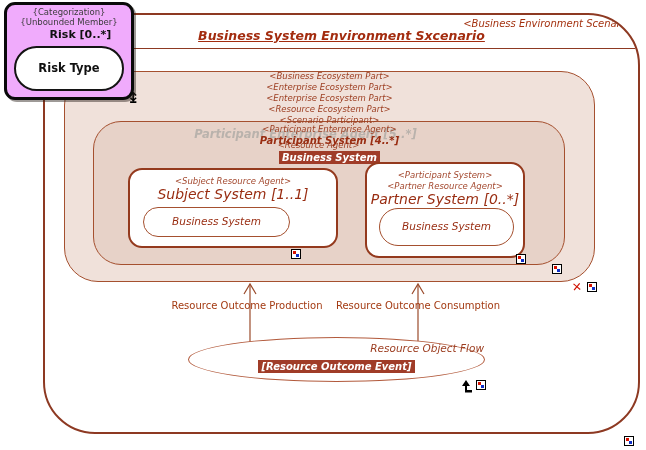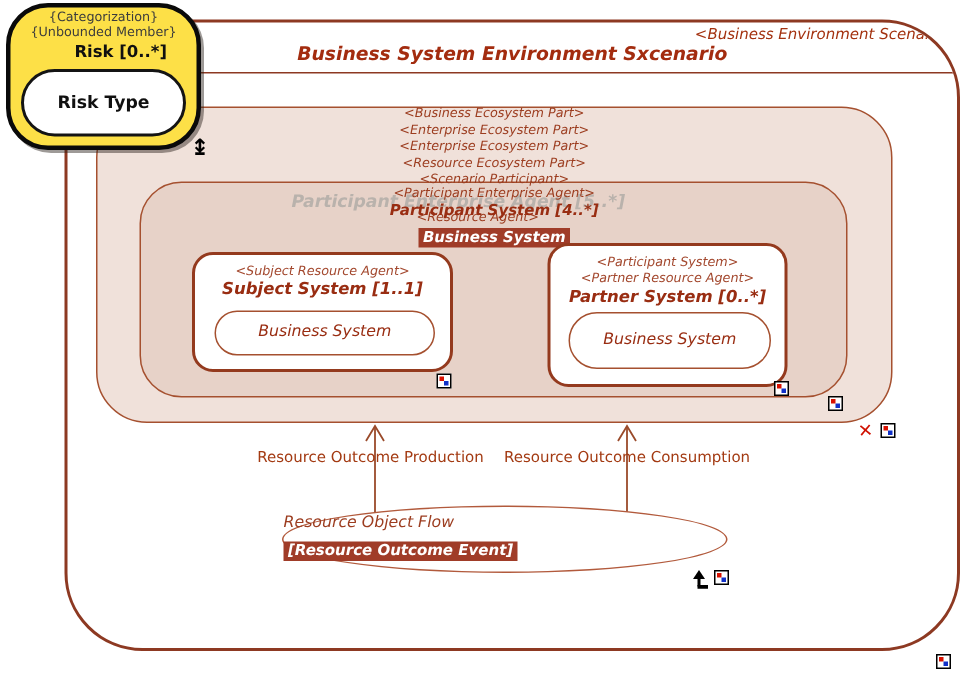--- a/index.html
+++ b/index.html
@@ -7,21 +7,21 @@
           font-family:"DejaVu Sans","Liberation Sans",sans-serif;}
   .abs{position:absolute;}
   .ctr{text-align:center;}
 
   
   .outer{left:43px;top:13px;width:597px;height:421px;border:2px solid #8d3922;border-radius:52px;
          box-sizing:border-box;overflow:hidden;background:#fff;}
   .t-stereo{position:absolute;left:0;right:0;top:3px;text-align:right;font-style:italic;
             font-size:10px;color:#a3310f;}
   .t-title{position:absolute;left:0;right:0;top:13px;text-align:center;font-style:italic;
-           font-weight:bold;font-size:12.5px;color:#a32c0f;}
+           font-weight:bold;font-size:12.5px;color:#a32c0f;text-decoration:underline;}
   .t-sep{position:absolute;left:0;right:0;top:33px;border-top:1.5px solid #8d3922;}
 
   
   .lvl1{left:64px;top:71px;width:531px;height:211px;background:#f0e1da;border:1.5px solid #a5502f;
         border-radius:34px;box-sizing:border-box;}
   .lvl2{left:93px;top:121px;width:472px;height:144px;background:#e7d2c8;border:1.5px solid #a5502f;
         border-radius:28px;box-sizing:border-box;}
 
   .eco{position:absolute;left:64px;width:531px;text-align:center;font-style:italic;
        font-size:8.5px;line-height:11px;color:#9c3d20;}
@@ -29,36 +29,36 @@
          font-size:11.5px;color:#b9b2ac;}
   .bold-name{position:absolute;font-style:italic;font-weight:bold;font-size:10px;color:#992d12;
              text-align:center;}
   .hl{display:inline-block;background:#a03c28;color:#fff;font-style:italic;font-weight:bold;
       font-size:10px;padding:1px 3px;}
 
   
   .sysbox{background:#fff;border:2.5px solid #943a1e;border-radius:14px;box-sizing:border-box;}
   .sysbox .st{position:absolute;left:0;right:0;text-align:center;font-style:italic;
               font-size:8.5px;color:#a3482e;}
-  .sysbox .nm{position:absolute;left:0;right:0;text-align:center;font-style:italic;font-weight:bold;
-              font-size:11px;color:#992d12;}
+  .sysbox .nm{position:absolute;left:0;right:0;text-align:center;font-style:italic;font-weight:normal;
+              font-size:14px;color:#992d12;}
   .stadium{position:absolute;background:#fff;border:1.3px solid #a5502f;box-sizing:border-box;
            text-align:center;font-style:italic;font-size:10.5px;color:#992d12;}
 
   
   .lbl{position:absolute;width:200px;text-align:center;font-size:10px;color:#a33a12;}
   .ellipse{left:188px;top:337px;width:297px;height:45px;border:1.3px solid #b25a3c;
            border-radius:50%;box-sizing:border-box;background:#fff;}
-  .ellipse .et{position:absolute;left:0;right:0;top:4px;text-align:left;font-style:italic;
+  .ellipse .et{position:absolute;left:0;right:0;top:4px;text-align:right;font-style:italic;
                font-size:10.5px;color:#9c3d20;}
-  .ellipse .ev{position:absolute;left:0;right:0;top:17px;text-align:left;}
+  .ellipse .ev{position:absolute;left:0;right:0;top:17px;text-align:center;}
 
   
-  .risk{left:4px;top:2px;width:130px;height:98px;background:#fde047;border:3.5px solid #0a0a0a;
-        border-radius:28px;box-sizing:border-box;box-shadow:2px 2px 0 rgba(40,30,25,.45);}
+  .risk{left:4px;top:2px;width:130px;height:98px;background:#f0abfc;border:3.5px solid #0a0a0a;
+        border-radius:11px;box-sizing:border-box;box-shadow:2px 2px 0 rgba(40,30,25,.45);}
   .risk .c{position:absolute;left:0;right:0;text-align:center;font-size:8.5px;color:#3c3c3c;}
   .risk .rn{position:absolute;left:0;right:0;top:23px;text-align:center;font-weight:bold;
             font-size:11px;color:#101010;padding-left:23px;}
   .risk .rt{position:absolute;left:7px;top:41px;width:110px;height:45px;border:2.5px solid #141414;
             border-radius:23px;box-sizing:border-box;background:#fff;text-align:center;
             line-height:41px;font-weight:bold;font-size:11.5px;color:#101010;}
 
   
   .mini{position:absolute;width:10px;height:10px;background:#fff;border:1px solid #000;
         box-sizing:border-box;}
@@ -90,21 +90,21 @@
   <div class="eco" style="top:104px">&lt;Resource Ecosystem Part&gt;</div>
 
   <div class="ghost" style="top:127px">Participant Enterprise Agent [5..*]</div>
   <div class="eco" style="top:140px;left:53px">&lt;Resource Agent&gt;</div>
   <div class="eco" style="top:124px">&lt;Participant Enterprise Agent&gt;</div>
   <div class="bold-name" style="left:64px;width:531px;top:135px">Participant System [4..*]</div>
   <div class="abs ctr" style="left:64px;width:531px;top:146px">
     <span class="hl">Business System</span>
   </div>
 
-  <div class="abs sysbox" style="left:128px;top:168px;width:174px;height:80px">
+  <div class="abs sysbox" style="left:128px;top:168px;width:210px;height:80px">
     <div class="st" style="top:6px">&lt;Subject Resource Agent&gt;</div>
     <div class="nm" style="top:16px">Subject System [1..1]</div>
     <div class="stadium" style="left:13px;top:37px;width:147px;height:30px;border-radius:16px;line-height:27px">Business System</div>
   </div>
 
   <div class="abs sysbox" style="left:365px;top:162px;width:160px;height:96px">
     <div class="st" style="top:6px">&lt;Participant System&gt;</div>
     <div class="st" style="top:17px">&lt;Partner Resource Agent&gt;</div>
     <div class="nm" style="top:27px">Partner System [0..*]</div>
     <div class="stadium" style="left:12px;top:44px;width:135px;height:38px;border-radius:19px;line-height:35px">Business System</div>

